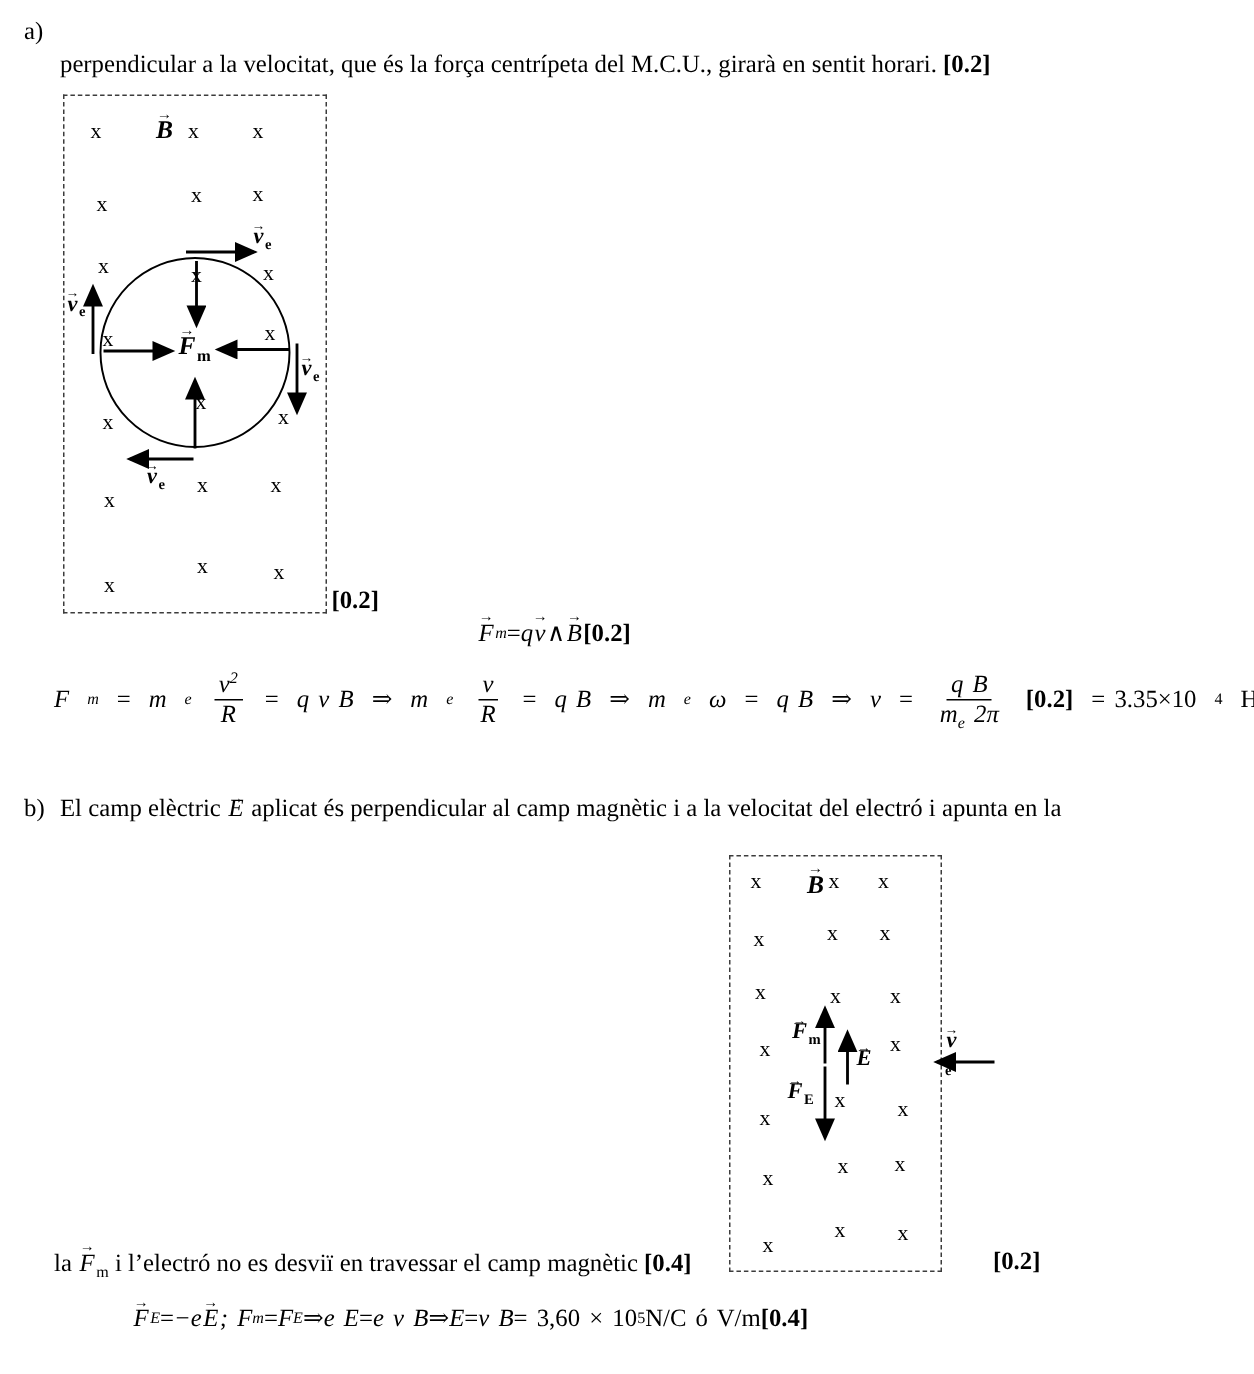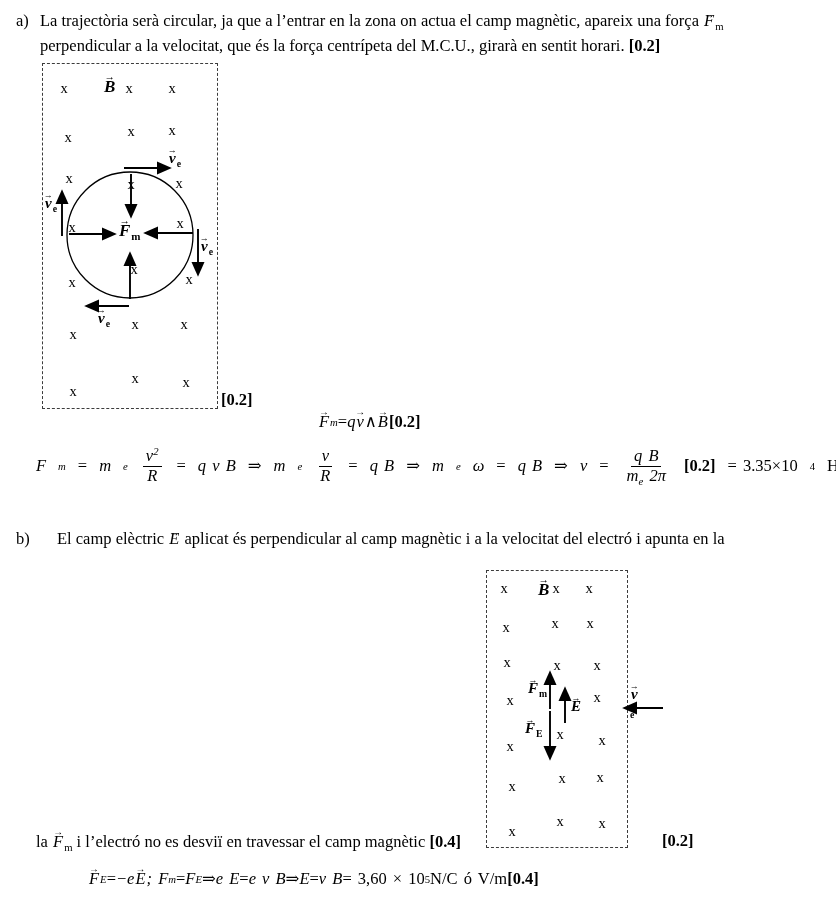--- a/index.html
+++ b/index.html
@@ -34,22 +34,21 @@
   .dlabel { position:absolute; font-weight:bold; font-size:15px; line-height:1; }
   .dlabel.lg { font-size:17px; }
   .score { position:absolute; font-weight:bold; font-size:16.5px; }
 </style>
 </head>
 <body>
 
 <div class="abs para" style="left:16px; top:8px; width:804px;">
   <span class="marker">a)</span>
   <span class="ptext">
-    <span style="display:block;">La trajectòria serà circular, ja que a l’entrar en la zona on actua el camp magnètic, apareix una força <v>F</v><sub>m</sub></span>
-    <span style="display:block;">perpendicular a la velocitat, que és la força centrípeta del M.C.U., girarà en sentit horari. <b>[0.2]</b></span>
+    <span style="display:block;margin-top:22px;">perpendicular a la velocitat, que és la força centrípeta del M.C.U., girarà en sentit horari. <b>[0.2]</b></span>
   </span>
 </div>
 
 <div class="diagram" style="left: 42px; top: 63px; width: 174px; height: 344px;">
     <svg width="174" height="344">
       <defs>
         <marker id="ah-diagram_a" markerWidth="9" markerHeight="8" refX="6.5" refY="3.5" orient="auto">
           <path d="M0,0 L8,3.5 L0,7 z" fill="#000"></path>
         </marker>
       </defs>
@@ -101,21 +100,21 @@
       <t>v</t>
       <d>R</d>
     </f> <r>=</r> q B <r>⇒</r> m<sub>e</sub> ω <r>=</r> q B <r>⇒</r> ν <r>=</r> <f>
       <t>q B</t>
       <d>m<sub>e</sub> 2π</d>
     </f> <b>[0.2]</b> <r>= 3.35×10</r><sup><r>4</r></sup> <r>Hz</r> <r>=</r> <r>29.2 GHz</r><b>[0.2]</b></div>
 
 <div class="abs para" style="left:16px; top:526px; width:804px;">
   <span class="marker">b)</span>
   <span class="ptext">
-    <span style="display:block;margin-left:17px;">El camp elèctric <v>E</v> aplicat és perpendicular al camp magnètic i a la velocitat del electró i apunta en la</span>
+    <span style="display:block;">El camp elèctric <v>E</v> aplicat és perpendicular al camp magnètic i a la velocitat del electró i apunta en la</span>
   </span>
 </div>
 
 <div class="diagram" style="left: 486px; top: 570px; width: 140px; height: 276px;">
     <svg width="140" height="276">
       <defs>
         <marker id="ah-diagram_b" markerWidth="9" markerHeight="8" refX="6.5" refY="3.5" orient="auto">
           <path d="M0,0 L8,3.5 L0,7 z" fill="#000"></path>
         </marker>
       </defs>

